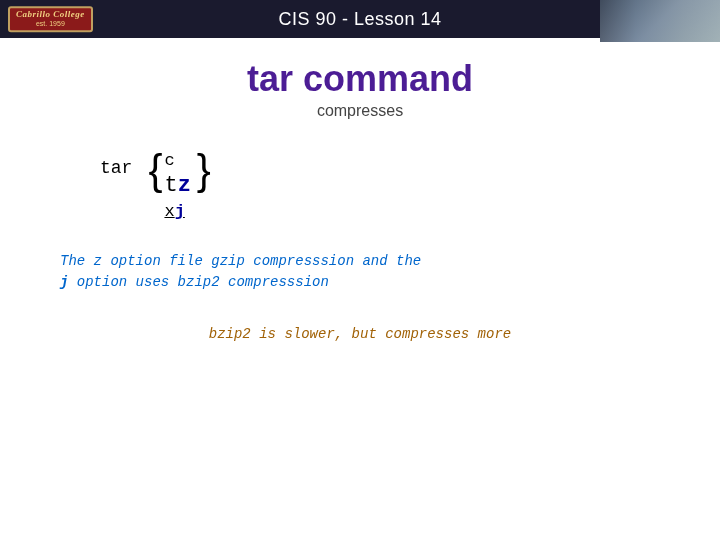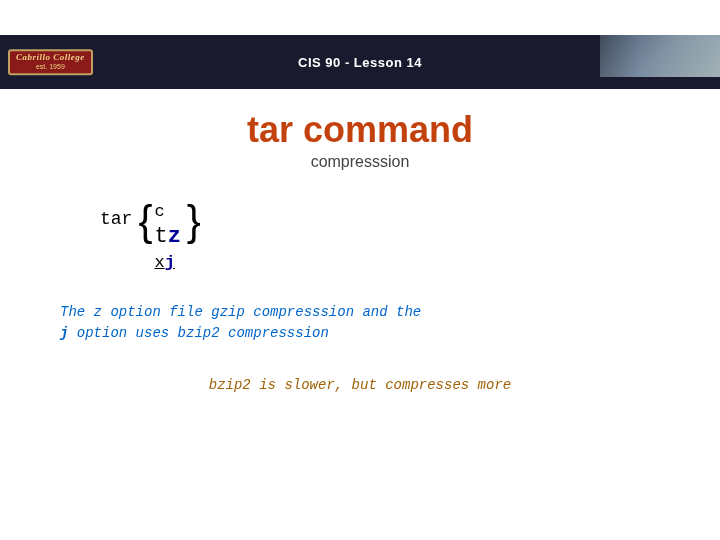--- a/index.html
+++ b/index.html
@@ -9,27 +9,26 @@
       height: 540px;
       background: #ffffff;
       font-family: Arial, Helvetica, sans-serif;
       overflow: hidden;
       position: relative;
     }
 
     
     .header {
       width: 100%;
-      height: 54px;
+      height: 38px;
       background: #1a1a2e;
       display: flex;
       align-items: center;
       justify-content: center;
       position: relative;
-      margin-top: 35px;
     }
 
     .header-logo {
       position: absolute;
       left: 8px;
       top: 50%;
       transform: translateY(-50%);
       display: flex;
       align-items: center;
     }
@@ -55,22 +54,22 @@
     }
 
     .logo-text-sub {
       color: #f0d080;
       font-size: 7px;
       font-family: Arial, sans-serif;
     }
 
     .header-title {
       color: #ffffff;
-      font-size: 13px;
-      font-weight: bold;
+      font-size: 18px;
+      font-weight: normal;
       font-family: Arial, sans-serif;
       letter-spacing: 0.5px;
       text-align: center;
     }
 
     .header-image-right {
       position: absolute;
       right: 0;
       top: 0;
       width: 120px;
@@ -94,21 +93,21 @@
     .content {
       padding: 16px 40px 16px 40px;
       position: relative;
     }
 
     
     .page-title {
       text-align: center;
       font-size: 36px;
       font-weight: bold;
-      color: #c2410c;
+      color: #4c1d95;
       font-family: Arial, sans-serif;
       margin-bottom: 2px;
       margin-top: 4px;
     }
 
     .page-subtitle {
       text-align: center;
       font-size: 16px;
       color: #444444;
       font-family: Arial, sans-serif;
@@ -120,21 +119,21 @@
       display: flex;
       align-items: flex-start;
       margin-left: 60px;
       margin-bottom: 28px;
       font-family: 'Courier New', Courier, monospace;
       font-size: 18px;
       color: #000000;
     }
 
     .cmd-tar {
-      margin-right: 6px;
+      margin-right: 16px;
       line-height: 1.6;
       padding-top: 4px;
     }
 
     .cmd-options {
       display: flex;
       flex-direction: column;
       margin-right: 4px;
     }
 
@@ -210,21 +209,21 @@
   </div>
   <span class="header-title">CIS 90 - Lesson 14</span>
   <div class="header-image-right">
     <div class="header-silhouette"></div>
   </div>
 </div>
 
 <div class="content">
 
   <div class="page-title">tar command</div>
-  <div class="page-subtitle">compresssion</div>
+  <div class="page-subtitle">compresses</div>
 
   <div class="command-block">
     <span class="cmd-tar">tar</span>
 
     <span class="cmd-bracket">{</span>
 
     <div class="cmd-options">
       <span class="cmd-c">c</span>
       <span class="cmd-tz">t<span class="cmd-z-bold">z</span></span>
       <span class="cmd-xj">x<span class="cmd-j-bold">j</span></span>

